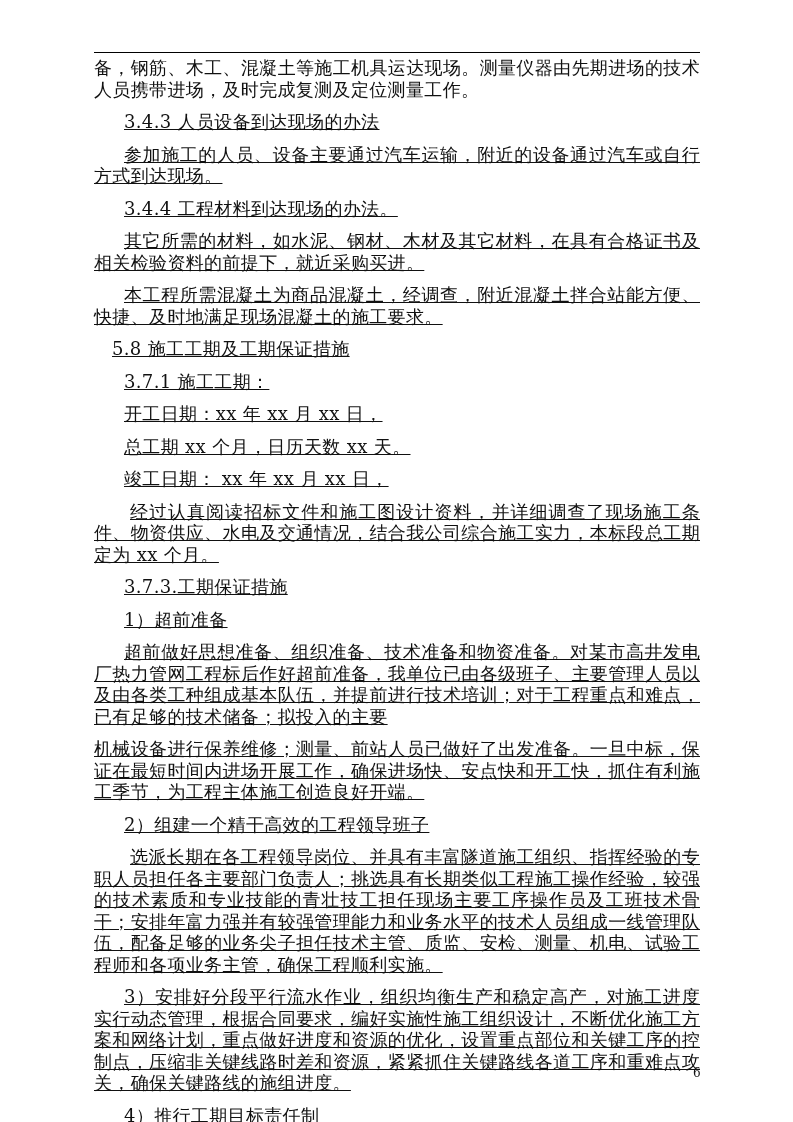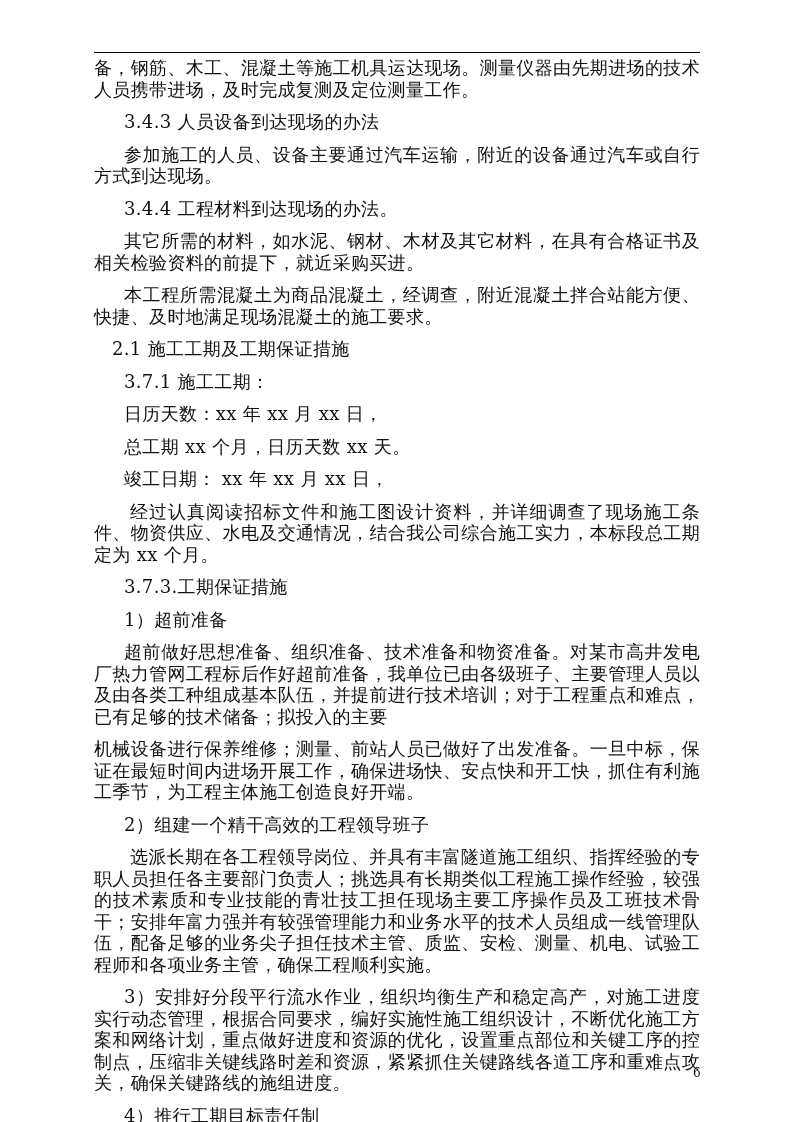--- a/index.html
+++ b/index.html
@@ -5,40 +5,40 @@
   html, body { margin: 0; padding: 0; background: #ffffff; }
   body { width: 793px; height: 1122px; position: relative; overflow: hidden;
          font-family: "DejaVu Serif", "Liberation Serif", serif; color: #111; }
   .page { position: absolute; left: 0; top: 0; width: 793px; height: 1122px; }
   .header-rule { position: absolute; left: 94px; top: 52px; width: 606px; height: 0; border-top: 1px solid #000; }
   .content { position: absolute; left: 94px; top: 57px; width: 606px; font-size: 18px; line-height: 21.5px; letter-spacing: 0.35px; }
   .p { margin: 0; text-align: justify; }
   .ind { text-indent: 30px; }
   .ind2 { text-indent: 36px; }
   .h-main { padding-left: 18px; }
-  .gap { margin-top: 11px; }
+  .gap { margin-top: 11px; text-decoration: underline; }
   .footer-text { position: absolute; left: 337px; top: 1108px; font-size: 15px; letter-spacing: 3px; margin-top: 44px; }
   .page-num { position: absolute; left: 693px; top: 1066px; font-size: 12px; }
 </style>
 </head>
 <body>
 
 <div class="page">
   <div class="header-rule"></div>
 
   <div class="content">
     <p class="p">备，钢筋、木工、混凝土等施工机具运达现场。测量仪器由先期进场的技术人员携带进场，及时完成复测及定位测量工作。</p>
     <p class="p ind gap">3.4.3 人员设备到达现场的办法</p>
     <p class="p ind gap">参加施工的人员、设备主要通过汽车运输，附近的设备通过汽车或自行方式到达现场。</p>
     <p class="p ind gap">3.4.4 工程材料到达现场的办法。</p>
     <p class="p ind gap">其它所需的材料，如水泥、钢材、木材及其它材料，在具有合格证书及相关检验资料的前提下，就近采购买进。</p>
     <p class="p ind gap">本工程所需混凝土为商品混凝土，经调查，附近混凝土拌合站能方便、快捷、及时地满足现场混凝土的施工要求。</p>
-    <p class="p h-main gap">2.1 施工工期及工期保证措施</p>
+    <p class="p h-main gap">5.8 施工工期及工期保证措施</p>
     <p class="p ind gap">3.7.1 施工工期：</p>
-    <p class="p ind gap">日历天数：xx 年 xx 月 xx 日，</p>
+    <p class="p ind gap">开工日期：xx 年 xx 月 xx 日，</p>
     <p class="p ind gap">总工期 xx 个月，日历天数 xx 天。</p>
     <p class="p ind gap">竣工日期：  xx 年 xx 月 xx 日，</p>
     <p class="p ind2 gap">经过认真阅读招标文件和施工图设计资料，并详细调查了现场施工条件、物资供应、水电及交通情况，结合我公司综合施工实力，本标段总工期定为 xx 个月。</p>
     <p class="p ind gap">3.7.3.工期保证措施</p>
     <p class="p ind gap">1）超前准备</p>
     <p class="p ind gap">超前做好思想准备、组织准备、技术准备和物资准备。对某市高井发电厂热力管网工程标后作好超前准备，我单位已由各级班子、主要管理人员以及由各类工种组成基本队伍，并提前进行技术培训；对于工程重点和难点，已有足够的技术储备；拟投入的主要</p>
     <p class="p gap">机械设备进行保养维修；测量、前站人员已做好了出发准备。一旦中标，保证在最短时间内进场开展工作，确保进场快、安点快和开工快，抓住有利施工季节，为工程主体施工创造良好开端。</p>
     <p class="p ind gap">2）组建一个精干高效的工程领导班子</p>
     <p class="p ind2 gap">选派长期在各工程领导岗位、并具有丰富隧道施工组织、指挥经验的专职人员担任各主要部门负责人；挑选具有长期类似工程施工操作经验，较强的技术素质和专业技能的青壮技工担任现场主要工序操作员及工班技术骨干；安排年富力强并有较强管理能力和业务水平的技术人员组成一线管理队伍，配备足够的业务尖子担任技术主管、质监、安检、测量、机电、试验工程师和各项业务主管，确保工程顺利实施。</p>
     <p class="p ind gap">3）安排好分段平行流水作业，组织均衡生产和稳定高产，对施工进度实行动态管理，根据合同要求，编好实施性施工组织设计，不断优化施工方案和网络计划，重点做好进度和资源的优化，设置重点部位和关键工序的控制点，压缩非关键线路时差和资源，紧紧抓住关键路线各道工序和重难点攻关，确保关键路线的施组进度。</p>

